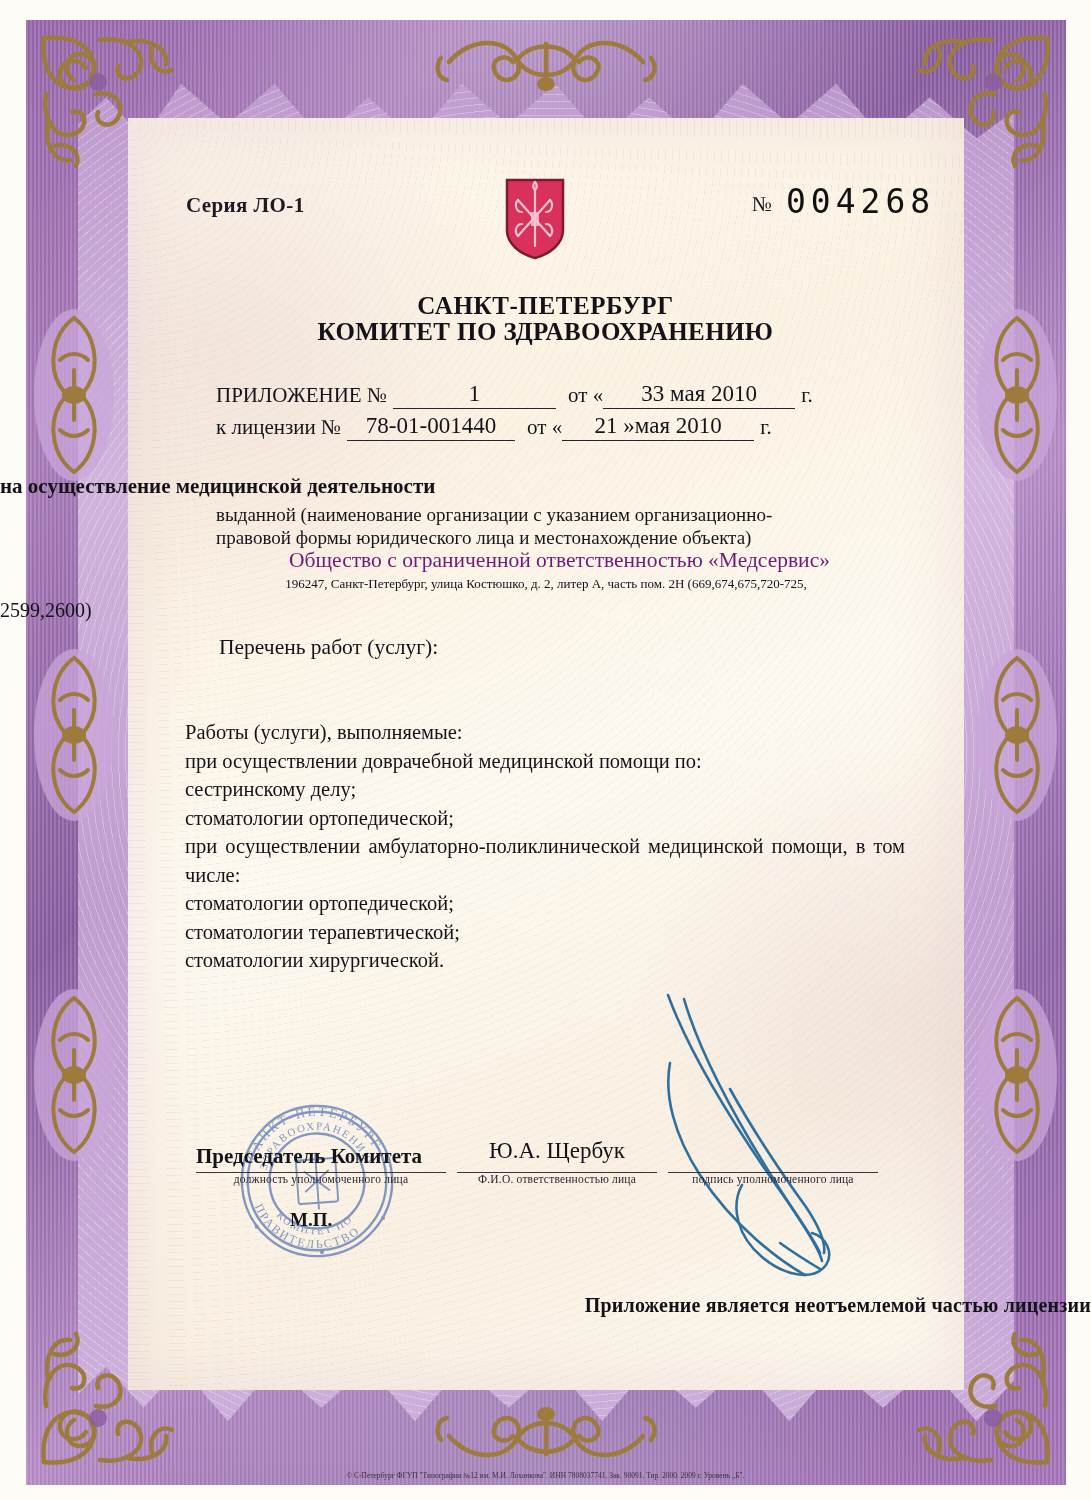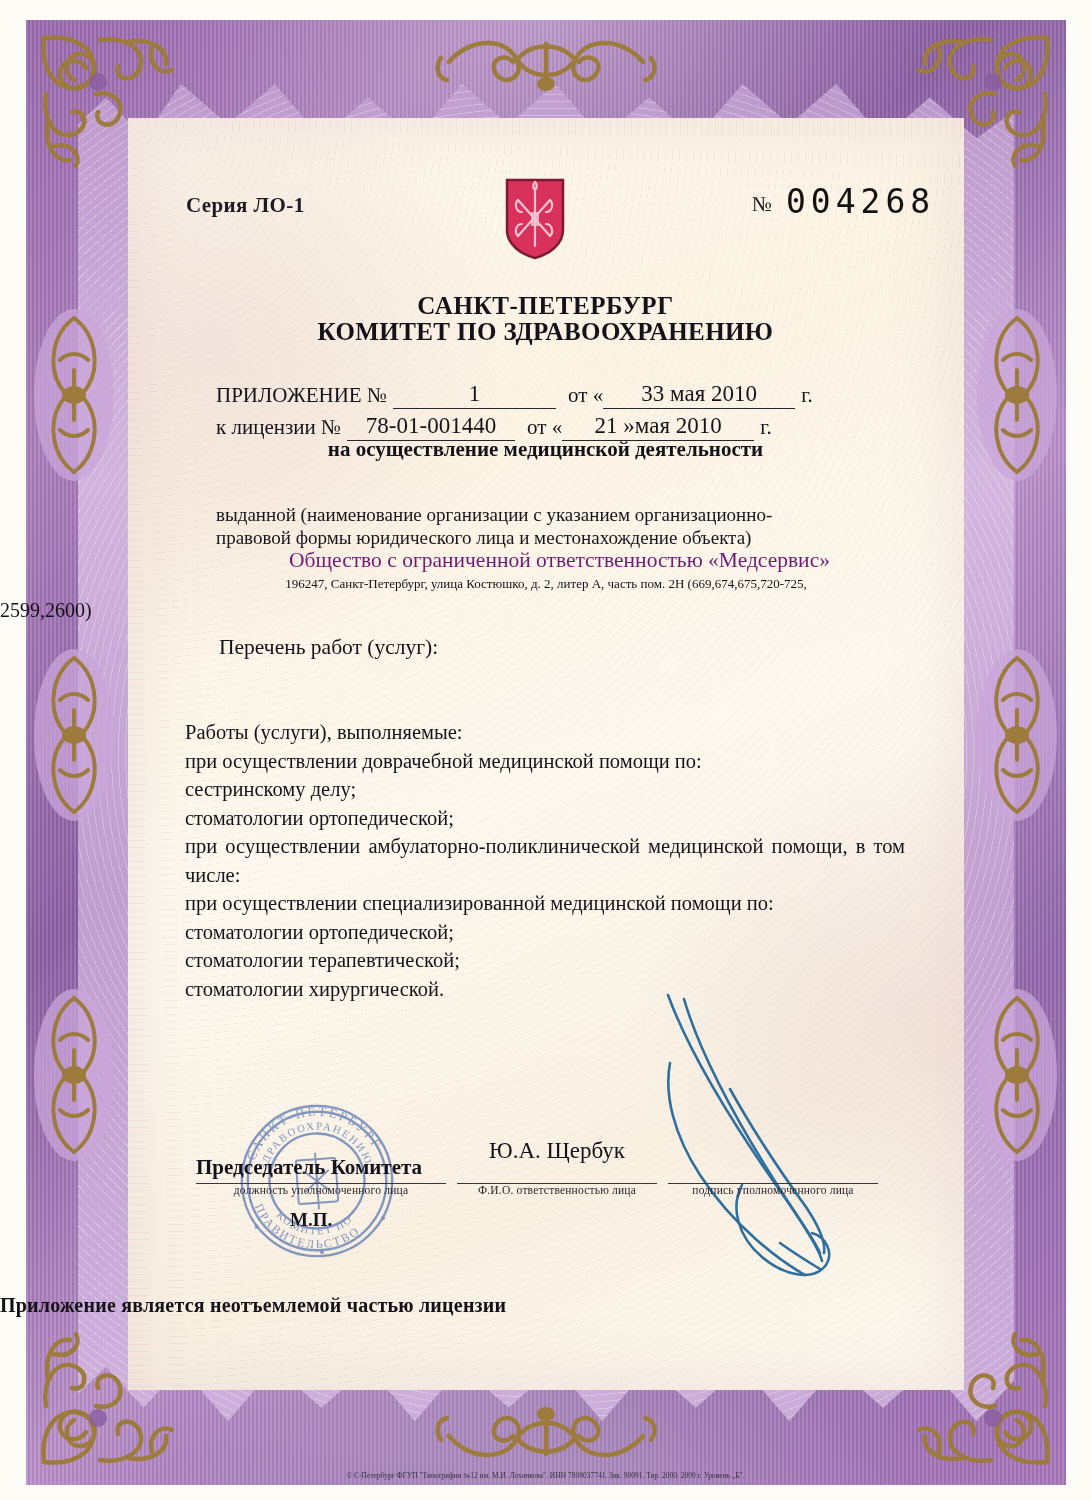--- a/index.html
+++ b/index.html
@@ -139,22 +139,22 @@
     padding:0 6px 1px 6px;
     white-space:nowrap;
   }
   .f-app { width:163px; }
   .f-lic { width:168px; }
   .f-date { width:192px; }
   .sp { display:inline-block; width:12px; }
   .sp-s { display:inline-block; width:6px; }
 
   .subject {
-    position:absolute; left:0; right:0; top:437px;
-    text-align:center; font-size:21px; font-weight:bold; color:#141218;
+    position:absolute; left:0; right:0; top:474px;
+    font-size:21px; font-weight:bold; color:#141218;
   }
 
   .note {
     position:absolute; left:216px; top:503px; width:640px;
     font-size:19px; color:#17151c; line-height:23px;
     text-align:justify;
   }
   .note span { display:block; }
 
   .org {
@@ -189,21 +189,21 @@
   .sig-pos  { font-size:21px; font-weight:bold; color:#14121a; white-space:nowrap; }
   .sig-name { font-size:23px; color:#14121a; white-space:nowrap; padding:0 10px; }
 
   .rule { border-bottom:1.4px solid #3a3340; }
   .cap { font-size:11.5px; color:#2a2430; text-align:center; letter-spacing:.2px; white-space:nowrap; }
 
   .mp { position:absolute; left:290px; top:1209px; font-size:19px; font-weight:bold; color:#14121a; }
 
   .footline {
     position:absolute; left:0; right:0; top:1294px;
-    text-align:left; font-size:20px; font-weight:bold; color:#141218;
+    text-align:right; font-size:20px; font-weight:bold; color:#141218;
     letter-spacing:.2px;
   }
 
   .imprint {
     position:absolute; left:0; right:0; top:1471px;
     text-align:center; font-size:7.5px; color:#3a3340;
     font-family:"Liberation Serif", serif;
   }
 
   
@@ -467,21 +467,20 @@
     <div class="addr2">2599,2600)</div>
 
     <div class="perechen">Перечень работ (услуг):</div>
 
     <div class="works">
       <span>Работы (услуги), выполняемые:</span>
       <span>при осуществлении доврачебной медицинской помощи по:</span>
       <span>сестринскому делу;</span>
       <span>стоматологии ортопедической;</span>
       <span class="wide">при осуществлении амбулаторно-поликлинической медицинской помощи, в том числе:</span>
-      <span>при осуществлении специализированной медицинской помощи по:</span>
       <span>стоматологии ортопедической;</span>
       <span>стоматологии терапевтической;</span>
       <span>стоматологии хирургической.</span>
     </div>
 
     <div class="stamp">
       <svg viewBox="0 0 180 180">
         <defs>
           <path id="arcTop" d="M 24 90 A 66 66 0 0 1 156 90"></path>
           <path id="arcTop2" d="M 38 90 A 52 52 0 0 1 142 90"></path>
@@ -525,21 +524,21 @@
       </svg>
     </div>
 
     <div class="sig">
       <div class="sig-line">
         <div style="flex:0 0 250px;">
           <div class="sig-pos rule" style="padding-bottom:3px;">Председатель Комитета</div>
           <div class="cap">должность уполномоченного лица</div>
         </div>
         <div style="flex:0 0 200px;">
-          <div class="sig-name rule" style="padding-bottom:19px; text-align:center;">Ю.А. Щербук</div>
+          <div class="sig-name rule" style="padding-bottom:8px; text-align:center;">Ю.А. Щербук</div>
           <div class="cap">Ф.И.О. ответственностью лица</div>
         </div>
         <div style="flex:0 0 210px;">
           <div class="rule" style="height:28px;"></div>
           <div class="cap">подпись уполномоченного лица</div>
         </div>
       </div>
     </div>
 
     <div class="mp">М.П.</div>

